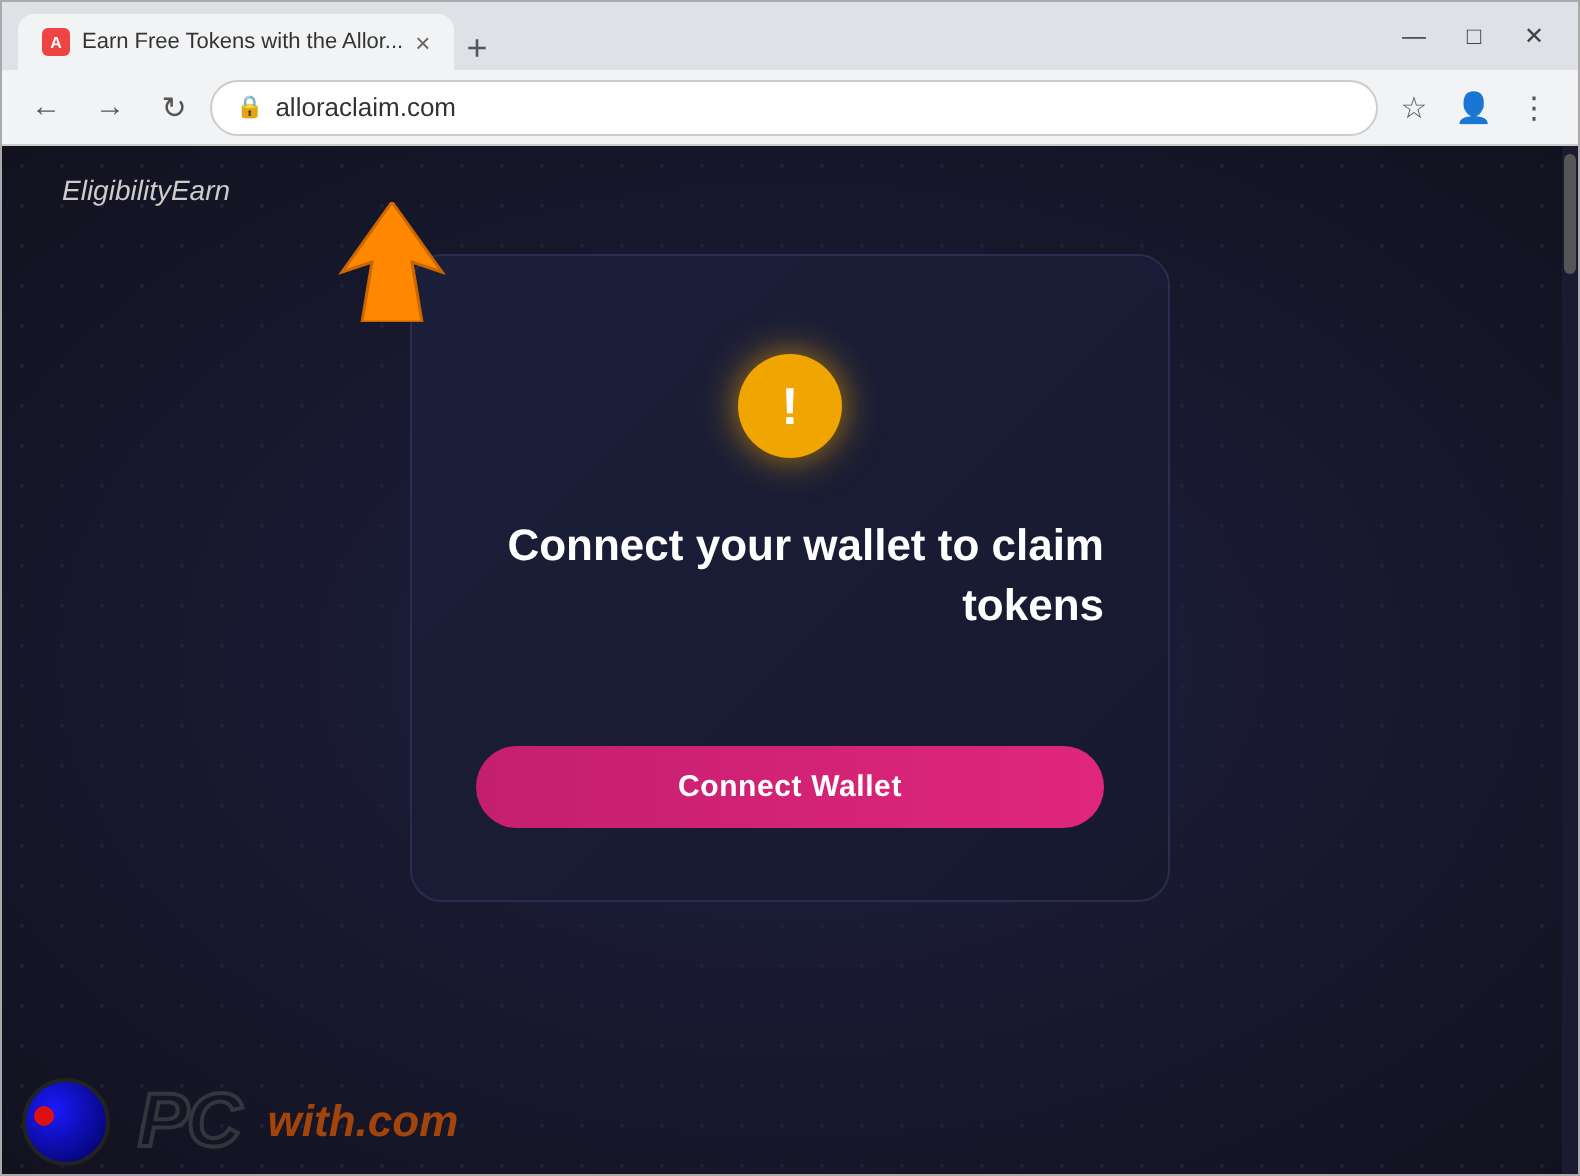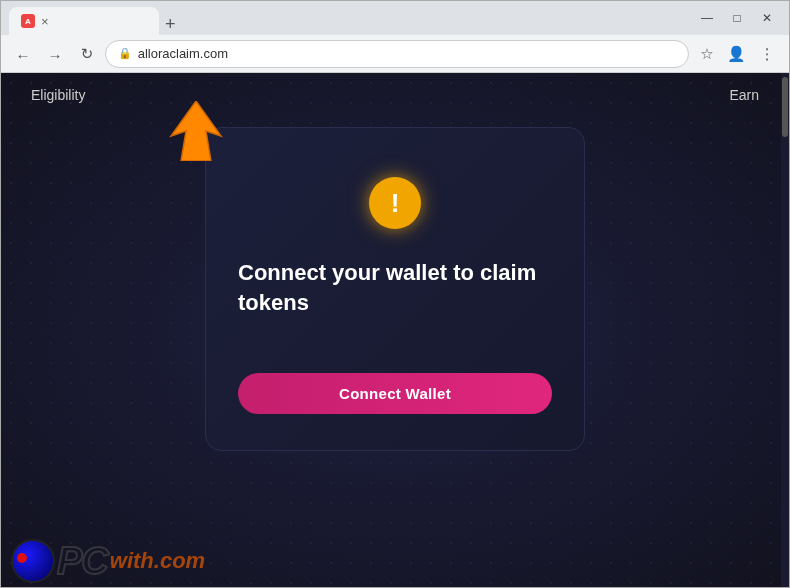--- a/index.html
+++ b/index.html
@@ -98,25 +98,25 @@
       background-image: radial-gradient(circle, #2a2a4a 1px, transparent 1px);
       background-size: 20px 20px;
       opacity: 0.5;
     }
 
     
     .page-nav {
       position: relative;
       z-index: 2;
       display: flex;
-      justify-content: space-between;
       align-items: center;
       padding: 14px 30px;
       color: #aaa;
       font-size: 14px;
+      font-style: italic;
     }
     .page-nav-left { color: #ccc; font-size: 14px; }
     .page-nav-right { color: #ccc; font-size: 14px; }
 
     
     .main-content {
       position: relative;
       z-index: 2;
       flex: 1;
       display: flex;
@@ -159,21 +159,21 @@
       font-size: 26px;
       color: #fff;
       font-weight: bold;
       box-shadow: 0 0 20px rgba(240,165,0,0.6);
     }
 
     .card-title {
       color: #fff;
       font-size: 22px;
       font-weight: 700;
-      text-align: left;
+      text-align: right;
       line-height: 1.35;
     }
 
     .connect-btn {
       background: #cc2277;
       background: linear-gradient(90deg, #c41f6e 0%, #e0267e 100%);
       color: #fff;
       border: none;
       border-radius: 24px;
       padding: 12px 0;
@@ -213,21 +213,21 @@
       height: 90px;
       display: flex;
       align-items: flex-end;
       padding: 0 10px 4px;
       z-index: 5;
       pointer-events: none;
     }
     .pcrisk-logo {
       display: flex;
       align-items: center;
-      gap: 2px;
+      gap: 14px;
     }
     .pcrisk-ball {
       width: 44px; height: 44px;
       border-radius: 50%;
       background: radial-gradient(circle at 35% 35%, #1a1aff, #000055);
       position: relative;
       border: 2px solid #222;
     }
     .pcrisk-ball::after {
       content: '';
@@ -268,20 +268,21 @@
 <body>
 
 <div class="browser-window">
 
   <div class="title-bar">
     <div class="tab-bar">
       <div class="tab">
         <div class="tab-favicon">
           <span>A</span>
         </div>
+        <span class="tab-title">Earn Free Tokens with the Allor...</span>
         <span class="tab-close">×</span>
       </div>
       <span class="tab-new">+</span>
     </div>
     <div class="window-controls">
       <button class="win-btn">—</button>
       <button class="win-btn">□</button>
       <button class="win-btn">✕</button>
     </div>
   </div>

